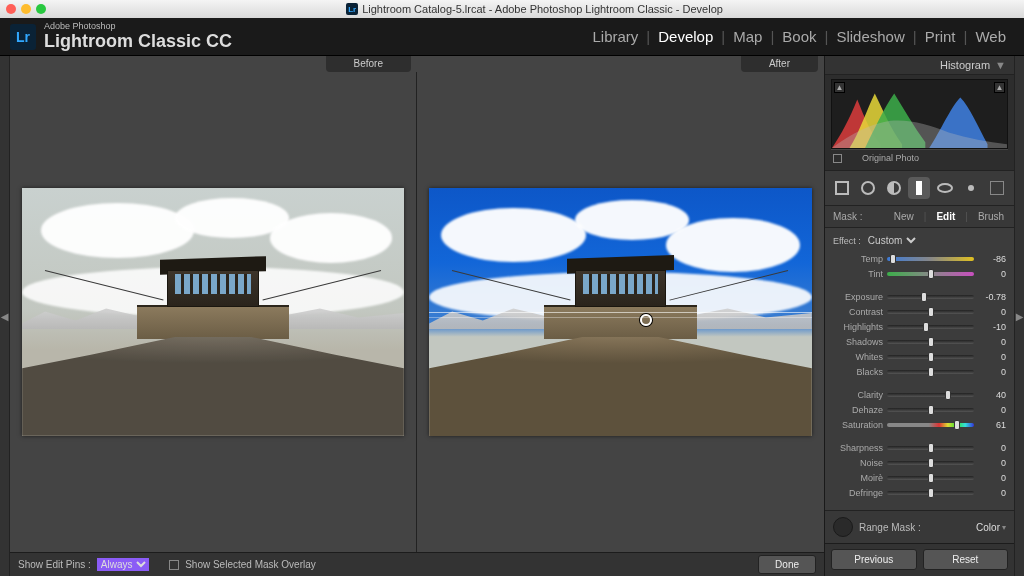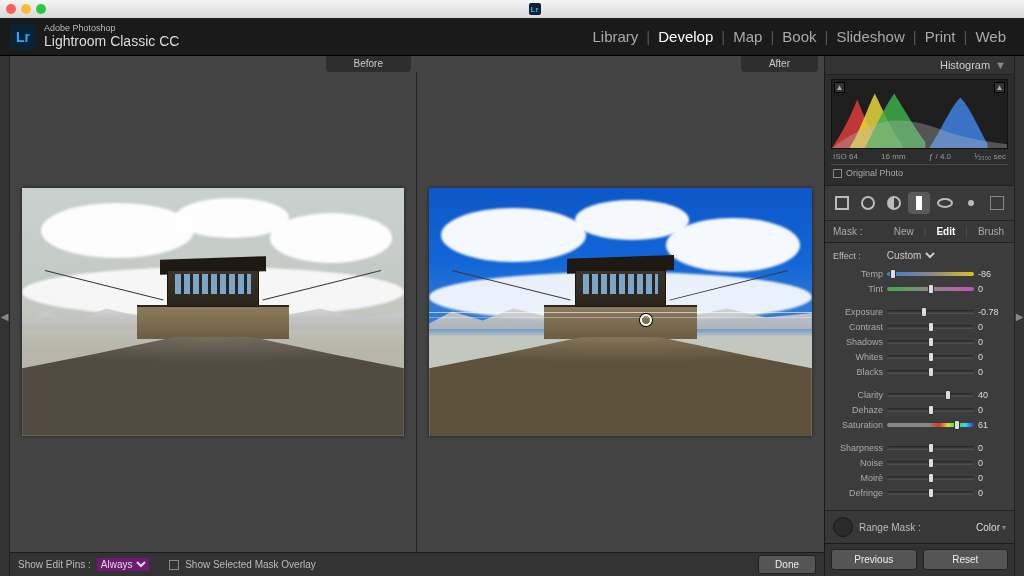--- a/index.html
+++ b/index.html
@@ -10,21 +10,21 @@
   .mac-bar .dot { width:10px; height:10px; border-radius:50%; }
   .mac-bar .red{background:#ff5f57;} .mac-bar .yel{background:#febc2e;} .mac-bar .grn{background:#28c840;}
   .mac-bar .title { flex:1; text-align:center; display:flex; align-items:center; justify-content:center; gap:4px; }
   .mac-bar .lr-badge { width:12px;height:12px;background:#0a2236;color:#31A8FF;font-weight:bold;font-size:8px;display:flex;align-items:center;justify-content:center;border-radius:2px;}
 
   
   .top-bar { height: 38px; background: #1a1a1a; display:flex; align-items:center; padding:0 10px; border-bottom:1px solid #000;}
   .brand { display:flex; align-items:center; gap:8px; }
   .brand .lr-logo { width:26px;height:26px;background:#0a2236;color:#31A8FF;font-weight:bold;font-size:14px;display:flex;align-items:center;justify-content:center;border-radius:3px;}
   .brand-text { line-height:1.1; font-size:9px; color:#bbb; }
-  .brand-text .big { font-size:14px; color:#ddd; font-weight:400;}
+  .brand-text .big { font-size:18px; color:#ddd; font-weight:700;}
   .modules { margin-left:auto; display:flex; align-items:center; }
   .modules span { color:#aaa; font-size:15px; padding:0 8px; cursor:pointer;}
   .modules span.active { color:#fff; }
   .modules .sep { color:#555; padding:0; }
 
   
   .main-row { display:flex; height: calc(576px - 18px - 38px); }
   .center-col { flex:1; display:flex; flex-direction:column; background:#444; position:relative;}
   .right-panel { width:190px; background:#c4b5fd; display:flex; flex-direction:column; overflow:hidden; border-left:1px solid #1a1a1a;}
   .edge-arrow { width:10px; background:#333; display:flex; align-items:center; justify-content:center; color:#888; font-size:10px; cursor:pointer;}
@@ -67,34 +67,34 @@
   .before .sky{background:linear-gradient(#c9d1cf 0%, #c2c7c0 50%, #b8b6aa 65%);}
   .before .ground{filter:grayscale(0.5) brightness(0.92);}
   .before .mtns{filter:grayscale(0.8);}
   .after  .sky{background:linear-gradient(#0d57c8 0%, #1266d8 30%, #3d7fd0 55%, #c2c7c0 60%);}
   .after .pin{position:absolute;left:55%;top:51%;width:12px;height:12px;border:2px solid #fff;border-radius:50%;box-shadow:0 0 0 1px #000;}
   .after .line{position:absolute;left:0;right:0;top:50%;height:1px;background:rgba(255,255,255,0.6);}
   .after .line2{position:absolute;left:0;right:0;top:52%;height:1px;background:rgba(255,255,255,0.35);}
 
   
   .tool-bar { height:24px; background:#333; border-top:1px solid #1c1c1c; display:flex; align-items:center; padding:0 8px; font-size:10px; color:#bbb; gap:6px;}
-  .tool-bar select { background:#701a75; color:#ddd; border:none; font-size:10px;}
+  .tool-bar select { background:#8b5cf6; color:#ddd; border:none; font-size:10px;}
   .tool-bar .chk{width:10px;height:10px;border:1px solid #888;display:inline-block;}
   .tool-bar .done { margin-left:auto; background:#555; border:1px solid #222; color:#eee; padding:3px 16px; border-radius:3px; cursor:pointer; font-size:10px;}
 
   
   .panel-head { display:flex; justify-content:flex-end; padding:3px 8px; font-size:11px; color:#ccc; background:#333; border-bottom:1px solid #222;}
   .panel-head .tri{margin-left:5px; color:#888;}
   .histo-wrap { padding:4px 6px; background:#2d2d2d;}
   .histo { height:70px; background:#1e1e1e; border:1px solid #111; position:relative; overflow:hidden;}
   .histo .clip{position:absolute;top:2px;width:11px;height:11px;background:#333;border:1px solid #000;display:flex;align-items:center;justify-content:center;font-size:8px;color:#aaa;}
   .histo .clip.l{left:2px;} .histo .clip.r{right:2px;}
   .histo svg{position:absolute;inset:0;}
   .meta-row{display:flex;justify-content:space-between;font-size:8px;color:#999;padding:3px 2px;}
-  .orig-row{display:flex;align-items:center;gap:4px;font-size:9px;color:#aaa;padding:3px 2px;border-top:1px solid #444;}
+  .orig-row{display:flex;align-items:center;gap:20px;font-size:9px;color:#aaa;padding:3px 2px;border-top:1px solid #444;}
   .orig-row .box{width:9px;height:9px;border:1px solid #888;}
 
   .tool-strip{display:flex;justify-content:space-around;align-items:center;padding:6px 4px;background:#3a3a3a;border-top:1px solid #222;border-bottom:1px solid #222;}
   .tool-strip .t{width:22px;height:22px;border-radius:4px;display:flex;align-items:center;justify-content:center;color:#bbb;cursor:pointer;position:relative;}
   .tool-strip .t.active{background:#5a5a5a;color:#fff;}
   .tcircle{width:14px;height:14px;border:2px solid currentColor;border-radius:50%;}
   .thalf{width:14px;height:14px;border:2px solid currentColor;border-radius:50%;background:linear-gradient(to right,currentColor 50%,transparent 50%);}
   .trect{width:6px;height:14px;background:currentColor;}
   .tdot{width:6px;height:6px;border-radius:50%;background:currentColor;}
   .tellipse{width:16px;height:10px;border:2px solid currentColor;border-radius:50%;}
@@ -108,22 +108,22 @@
 
   .sliders{flex:1;overflow:auto;padding:2px 8px 4px 8px;background:#3c3c3c;font-size:9px;color:#bbb;}
   .sl-row{display:flex;align-items:center;height:15px;gap:4px;}
   .sl-row.gap{margin-top:8px;}
   .sl-label{width:50px;text-align:right;color:#aaa;}
   .sl-track{flex:1;height:4px;background:linear-gradient(#222,#555);border-radius:2px;position:relative;}
   .sl-track.temp{background:linear-gradient(90deg,#3d7bd8,#888 50%,#e0c020);}
   .sl-track.tint{background:linear-gradient(90deg,#3cae4a,#888 50%,#c94fbf);}
   .sl-track.sat{background:linear-gradient(90deg,#888,#888 48%,#d33 60%,#dd3 70%,#3d3 80%,#3dd 90%,#33d 100%);}
   .sl-knob{position:absolute;top:-3px;width:6px;height:10px;background:#ddd;border:1px solid #333;border-radius:2px;transform:translateX(-50%);}
-  .sl-val{width:28px;color:#ddd;}
-  .effect-row{display:flex;align-items:center;gap:22px;padding:4px 0;}
+  .sl-val{width:28px;text-align:right;color:#ddd;}
+  .effect-row{display:flex;align-items:center;gap:3px;padding:4px 0;}
   .effect-row select{background:#3c3c3c;color:#ccc;border:none;font-size:10px;}
 
   .range-mask{display:flex;align-items:center;gap:6px;padding:6px 8px;font-size:10px;color:#bbb;background:#383838;border-top:1px solid #222;}
   .range-mask .dotpick{width:20px;height:20px;border-radius:50%;background:#2a2a2a;border:1px solid #1a1a1a;}
   .range-mask .sel{margin-left:auto;color:#ddd;display:flex;align-items:center;gap:2px;cursor:pointer;}
   .range-mask .tri2{font-size:8px;color:#888;}
 
   .btn-row{display:flex;gap:6px;padding:5px 6px 6px 6px;background:#333;border-top:1px solid #1c1c1c;}
   .btn-row button{flex:1;background:#555;border:1px solid #222;color:#eee;padding:4px 0;border-radius:3px;cursor:pointer;font-size:10px;}
 
@@ -132,20 +132,21 @@
 </style>
 </head>
 <body>
 
 <div class="mac-bar">
   <div class="dot red"></div>
   <div class="dot yel"></div>
   <div class="dot grn"></div>
   <div class="title">
     <span class="lr-badge">Lr</span>
+    <span>Lightroom Catalog-5.lrcat - Adobe Photoshop Lightroom Classic - Develop</span>
   </div>
 </div>
 
 <div class="top-bar">
   <div class="brand">
     <div class="lr-logo">Lr</div>
     <div class="brand-text">
       <div>Adobe Photoshop</div>
       <div class="big">Lightroom Classic CC</div>
     </div>
@@ -248,26 +249,20 @@
         <div class="clip l">▲</div>
         <div class="clip r">▲</div>
         <svg viewBox="0 0 180 70" preserveAspectRatio="none">
           <path d="M0,70 C10,55 18,40 26,20 C34,40 40,55 50,66 L50,70 Z" fill="#d03a3a" opacity="0.9"></path>
           <path d="M18,70 C28,55 36,30 44,14 C52,30 60,50 72,66 L72,70 Z" fill="#e8d838" opacity="0.85"></path>
           <path d="M34,70 C44,50 54,28 64,14 C74,30 84,48 96,64 L96,70 Z" fill="#3cae4a" opacity="0.85"></path>
           <path d="M100,70 C112,52 122,28 132,18 C142,28 150,48 160,66 L160,70 Z" fill="#3d7bd8" opacity="0.9"></path>
           <path d="M0,70 C20,55 40,45 60,42 C80,40 100,46 120,54 C140,60 160,64 180,66 L180,70 Z" fill="#bbb" opacity="0.35"></path>
         </svg>
       </div>
-      <div class="meta-row">
-        <span>ISO 64</span>
-        <span>16 mm</span>
-        <span>ƒ / 4.0</span>
-        <span>¹⁄₂₀₀₀ sec</span>
-      </div>
       <div class="orig-row">
         <span class="box"></span>
         <span>Original Photo</span>
       </div>
     </div>
 
     <div class="tool-strip">
       <div class="t">
           <span style="width:14px;height:14px;border:2px solid currentColor;"></span>
         </div>
@@ -330,20 +325,27 @@
           <div class="sl-val">-0.78</div>
         </div>
       <div class="sl-row">
           <div class="sl-label">Contrast</div>
           <div class="sl-track">
             <div class="sl-knob" style="left:50%"></div>
           </div>
           <div class="sl-val">0</div>
         </div>
       <div class="sl-row">
+          <div class="sl-label">Highlights</div>
+          <div class="sl-track">
+            <div class="sl-knob" style="left:45%"></div>
+          </div>
+          <div class="sl-val">-10</div>
+        </div>
+      <div class="sl-row">
           <div class="sl-label">Shadows</div>
           <div class="sl-track">
             <div class="sl-knob" style="left:50%"></div>
           </div>
           <div class="sl-val">0</div>
         </div>
       <div class="sl-row">
           <div class="sl-label">Whites</div>
           <div class="sl-track">
             <div class="sl-knob" style="left:50%"></div>

